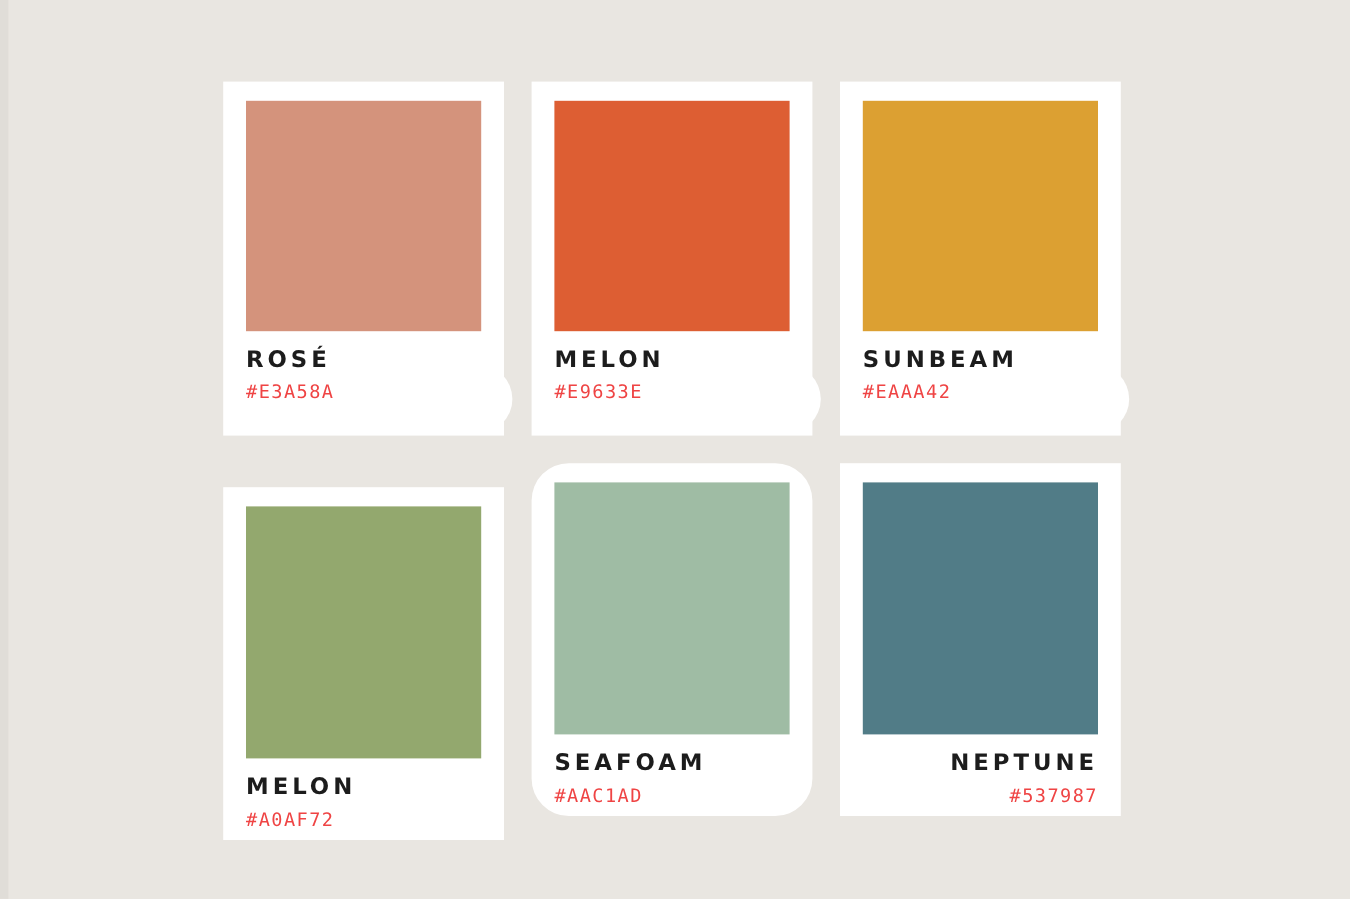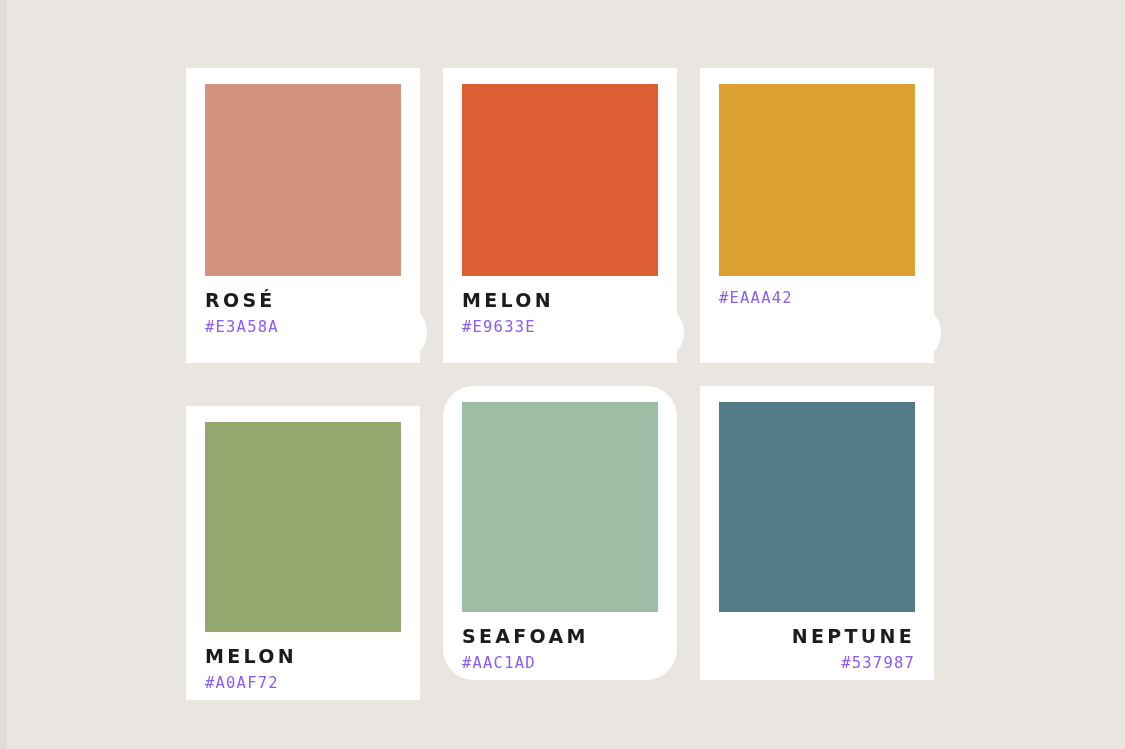--- a/index.html
+++ b/index.html
@@ -81,21 +81,21 @@
     letter-spacing: 3.3px;
     color: #1c1c1c;
     line-height: 1;
     margin: 0 0 10px 0;
     white-space: nowrap;
   }
   .hex {
     font-family: "DejaVu Sans Mono", "Liberation Mono", monospace;
     font-size: 15.5px;
     letter-spacing: 1.2px;
-    color: #8b5cf6;
+    color: #ef4444;
     line-height: 1;
     margin: 0;
     white-space: nowrap;
   }
 </style>
 </head>
 <body>
 
 <div id="stage" style="background-color: rgb(233, 230, 225);">
 
@@ -118,20 +118,21 @@
       <div class="meta">
         <p class="name">MELON</p>
         <p class="hex">#E9633E</p>
       </div>
     </div>
 
     <div class="card row-top" style="background-color: rgb(255, 255, 255);">
       <div class="swatch" style="background-color: rgb(220, 160, 50);"></div>
       <div class="circle" style="background-color: rgb(255, 255, 255);"></div>
       <div class="meta">
+        <p class="name">SUNBEAM</p>
         <p class="hex">#EAAA42</p>
       </div>
     </div>
 
     <div class="card row-bottom" style="background-color: rgb(255, 255, 255); margin-top: 20px;">
       <div class="swatch" style="background-color: rgb(147, 168, 110);"></div>
       <div class="meta">
         <p class="name">MELON</p>
         <p class="hex">#A0AF72</p>
       </div>

